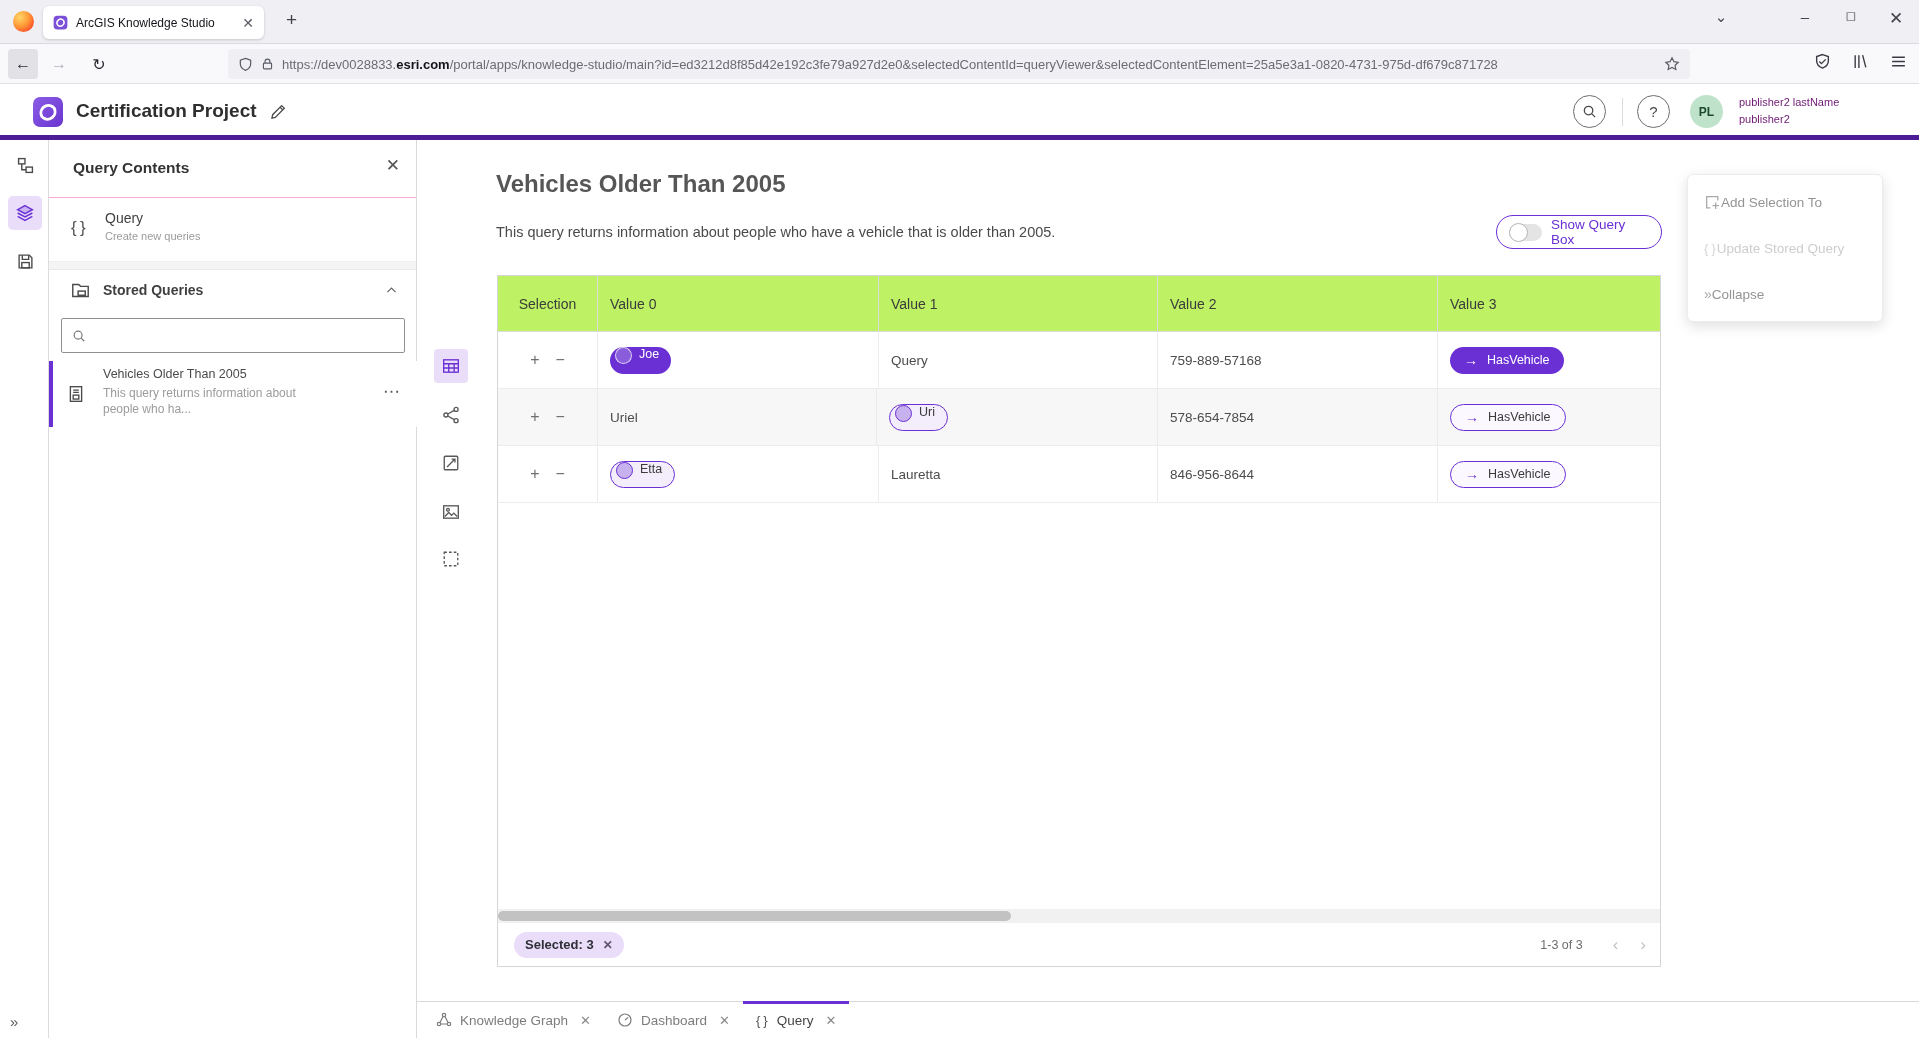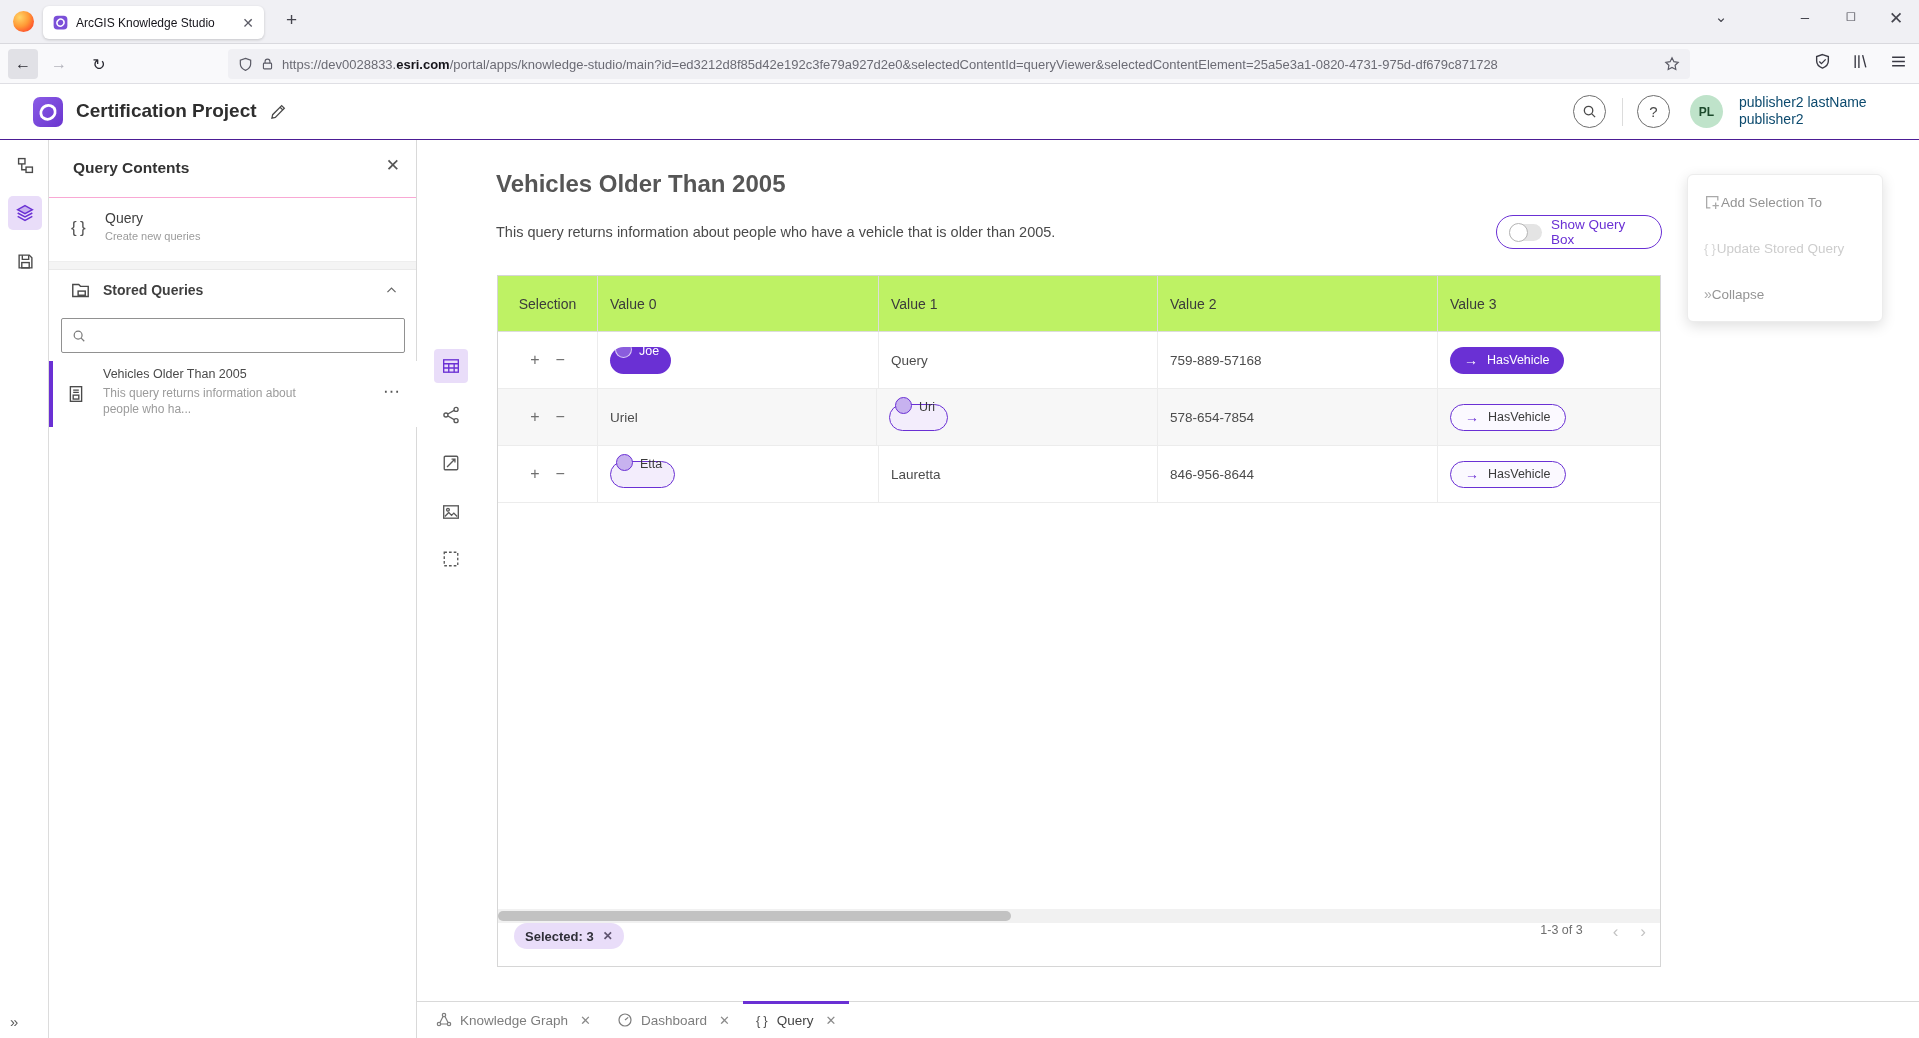--- a/index.html
+++ b/index.html
@@ -27,32 +27,32 @@
   .navbtn.back{left:8px;background:#e1e1e6}
   .navbtn.fwd{left:44px;color:#b3b3bb}
   .navbtn.reload{left:84px}
   .urlbar{position:absolute;left:228px;top:5px;width:1462px;height:30px;background:#f0f0f4;border-radius:4px;
     display:flex;align-items:center;padding:0 10px;gap:8px}
   .urltext{font-size:13px;color:#6b6b74;white-space:nowrap;overflow:hidden;flex:1}
   .urltext b{color:#15141a;font-weight:700}
   .tb-ico{position:absolute;top:9px;color:#3a3a44}
 
   
-  .appheader{position:relative;height:56px;background:#fff;border-bottom:1px solid #4c1d95}
+  .appheader{position:relative;height:56px;background:#fff;border-bottom:5px solid #4c1d95}
   .applogo{position:absolute;left:33px;top:13px;width:30px;height:30px;border-radius:7px;
     background:linear-gradient(135deg,#8a5ce6,#6a35cf)}
   .apptitle{position:absolute;left:76px;top:16px;font-size:19px;font-weight:600;color:#2e2e2e}
   .editpen{position:absolute;left:270px;top:19px;color:#4a4a4a}
   .circbtn{position:absolute;top:11px;width:33px;height:33px;border:1px solid #6e6e6e;border-radius:50%;
     display:flex;align-items:center;justify-content:center;color:#4a4a4a}
   .hdr-div{position:absolute;left:1622px;top:14px;width:1px;height:28px;background:#dcdcdc}
   .avatar{position:absolute;left:1690px;top:11px;width:33px;height:33px;border-radius:50%;
     background:var(--avatar-bg);color:var(--avatar-text);font-size:12px;font-weight:700;
     display:flex;align-items:center;justify-content:center}
-  .uname{position:absolute;left:1739px;top:10px;font-size:14px;color:#0c4a6e;line-height:17px}
+  .uname{position:absolute;left:1739px;top:10px;font-size:11px;color:#701a75;line-height:17px}
 
   
   .appbody{position:relative;display:flex;height:898px}
   .rail{position:relative;width:49px;border-right:1px solid #dcdcdc;background:#fff;flex:none}
   .rail-ico{position:absolute;left:8px;width:34px;height:34px;border-radius:5px;display:flex;align-items:center;justify-content:center;color:#4a4a4a}
   .rail-ico.active{background:var(--accent-light);color:var(--accent)}
   .rail-expand{position:absolute;left:10px;bottom:8px;font-size:15px;color:#5c5c5c;letter-spacing:-2px}
 
   .panel{position:relative;width:368px;border-right:1px solid #d9d9d9;background:#fff;flex:none}
   .panel-hd{position:relative;height:58px;border-bottom:1px solid #f9a8d4}
@@ -93,36 +93,36 @@
   .grid{position:absolute;left:80px;top:135px;width:1164px;height:692px;border:1px solid #d6d6d6;display:flex;flex-direction:column;background:#fff}
   .g-head{display:flex;height:56px;background:#bef264;flex:none}
   .g-head .cell{display:flex;align-items:center;font-size:14px;color:#3b3b3b;border-right:1px solid #dcdcdc;border-bottom:1px solid #dcdcdc;padding-left:12px}
   .g-row{display:flex;height:57px;flex:none;background:#fff}
   .g-row.alt{background:#f7f7f7}
   .g-row .cell{display:flex;align-items:center;font-size:13.5px;color:#4c4c4c;border-right:1px solid #ececec;border-bottom:1px solid #ececec;padding-left:12px}
   .cell.c-sel{width:100px;justify-content:center;gap:16px;padding-left:0}
   .cell.c0{width:281px}.cell.c1{width:279px}.cell.c2{width:280px}
   .cell.c3{flex:1;border-right:none}
   .op{font-size:16px;color:#6e6e6e;line-height:1}
-  .epill{display:inline-flex;align-items:flex-end;gap:7px;height:27px;border-radius:14px;padding:0 12px 16px 5px;font-size:12.5px}
+  .epill{display:inline-flex;align-items:flex-start;gap:7px;height:27px;border-radius:14px;padding:0 12px 6px 5px;font-size:12.5px}
   .epill .eav{width:17px;height:17px;border-radius:50%}
   .epill.filled{background:var(--accent);color:#fff}
   .epill.filled .eav{background:rgba(255,255,255,.22);border:1.5px solid rgba(255,255,255,.7)}
   .epill.outline{background:var(--accent-soft);border:1px solid var(--accent);color:#3a3a3a}
   .epill.outline .eav{background:#c7b2ef;border:1.5px solid var(--accent)}
   .rpill{display:inline-flex;align-items:center;gap:9px;height:27px;border-radius:14px;padding:0 14px;font-size:12.5px}
   .rpill.filled{background:var(--accent);color:#fff}
   .rpill.filled .rarr{color:#fff}
   .rpill.outline{background:#fbf9ff;border:1px solid var(--accent);color:#3a3a3a}
   .rpill.outline .rarr{color:var(--accent)}
   .rarr{font-size:14px;line-height:1}
   .g-fill{flex:1}
   .g-scroll{height:14px;flex:none;position:relative;background:#f1f1f1}
   .g-thumb{position:absolute;left:0;top:2px;width:513px;height:10px;border-radius:5px;background:#c2c2c2}
-  .g-foot{height:43px;flex:none;display:flex;padding:0 14px 0 16px}
+  .g-foot{height:43px;flex:none;display:flex;align-items:center;padding:0 14px 0 16px}
   .chip{display:inline-flex;align-items:center;gap:9px;height:26px;border-radius:13px;background:var(--accent-light);
     padding:0 11px;font-size:13px;font-weight:600;color:#2f2f38}
   .chip .icon-x{font-size:12px;color:#5f5470}
   .g-foot .pag{margin-left:auto;font-size:12.5px;color:#6e6e6e}
   .pgchev{font-size:17px;color:#c3c3c3;line-height:1}
   .pgchev.l{margin-left:30px}.pgchev.r{margin-left:22px}
 
   
   .ctxmenu{position:absolute;left:1270px;top:34px;width:196px;background:#fff;border:1px solid #ececec;border-radius:6px;
     box-shadow:0 4px 14px rgba(0,0,0,.13);padding:4px 0;z-index:20}

